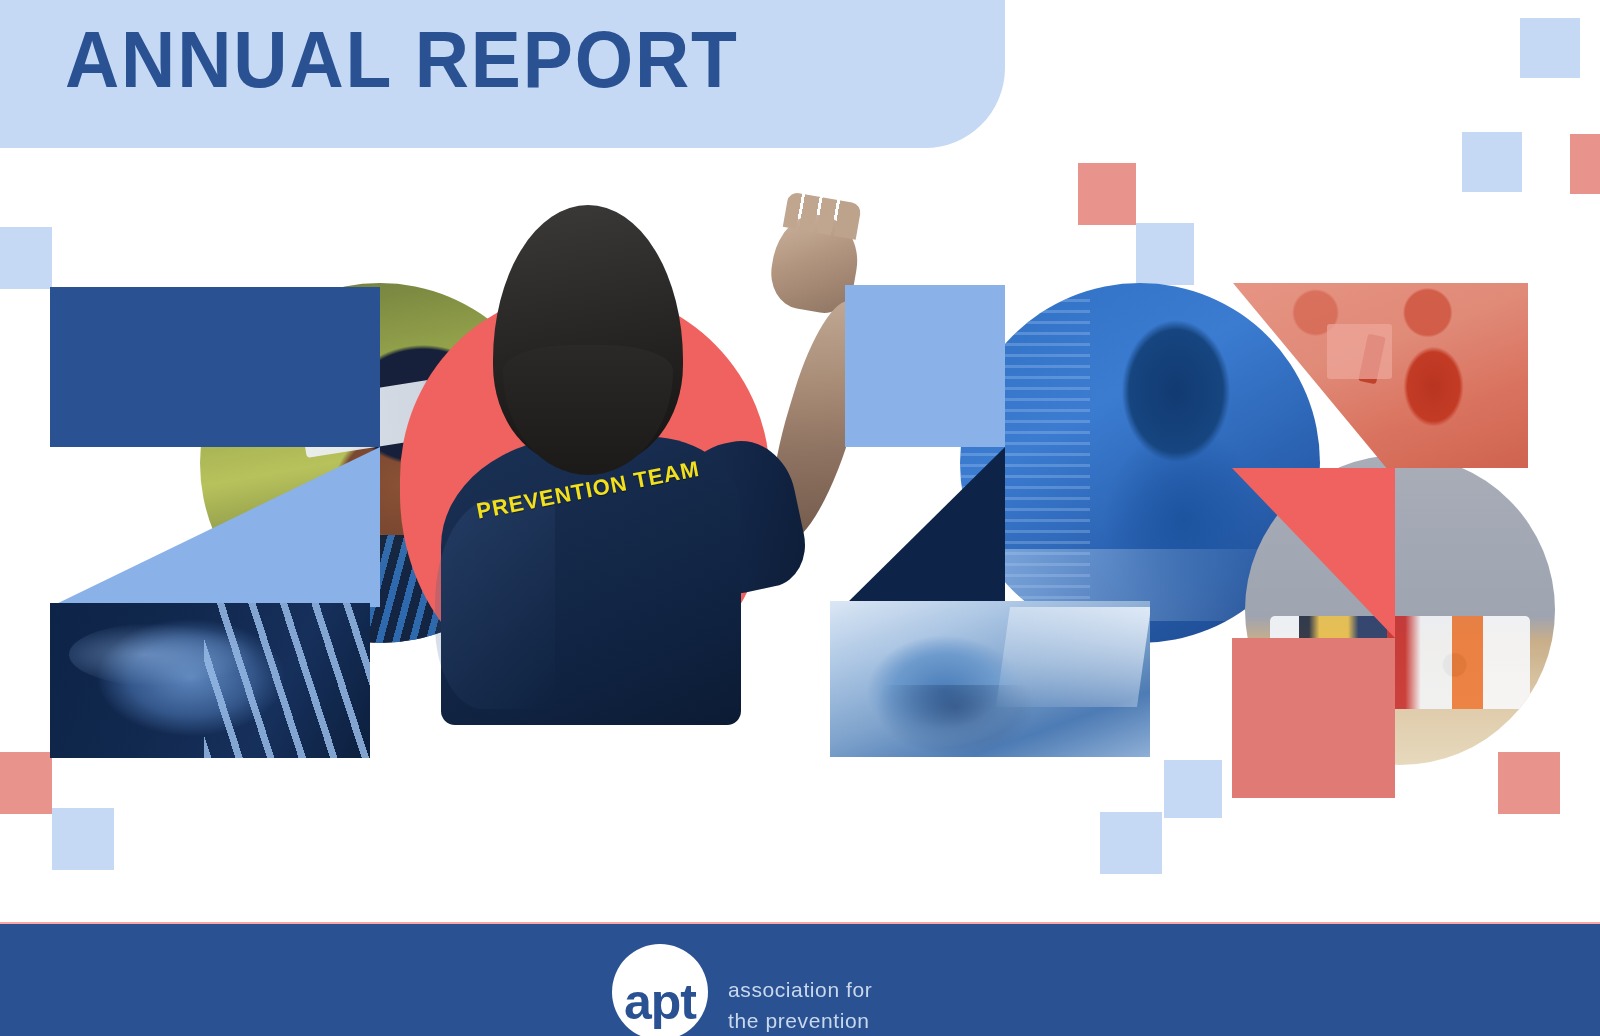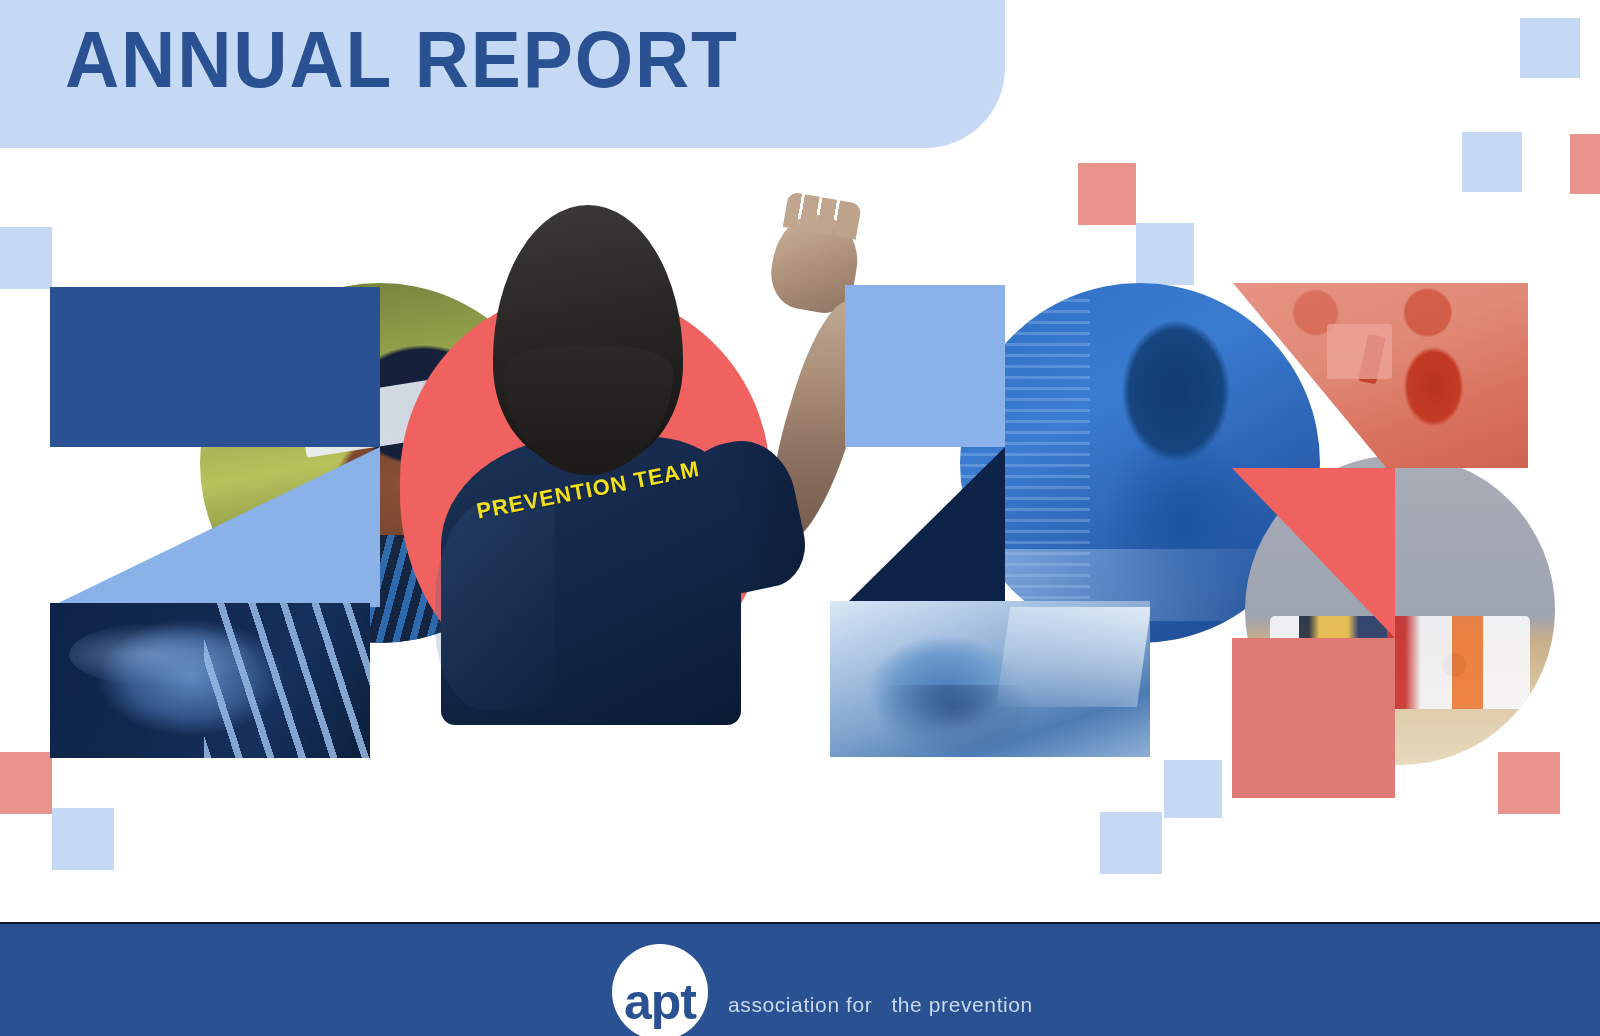--- a/index.html
+++ b/index.html
@@ -216,39 +216,39 @@
     font-family:"Liberation Sans", sans-serif;
     transform:rotate(-11deg); transform-origin:left center;
     white-space:nowrap;
     text-shadow:0 1px 1px rgba(0,0,0,.45);
   }
 
   
   .footer {
     position:absolute; left:0; top:922px; width:1600px; height:114px;
     background:#2a5293;
-    border-top:2px solid #0f172a;
+    border-top:2px solid #fca5a5;
   }
   .logo-wrap {
     position:absolute; left:612px; top:20px;
     display:flex; align-items:center; gap:20px;
   }
   .logo-circle {
     width:96px; height:96px; border-radius:50%;
     background:#ffffff;
     display:flex; align-items:center; justify-content:center;
   }
   .logo-mark {
     font-size:50px; font-weight:bold; color:#2a5293;
     letter-spacing:-1px; line-height:1;
     font-family:"Liberation Sans", sans-serif;
     margin-top:20px;
   }
   .logo-lines {
-    display:flex; flex-direction:row; gap:19px;
+    display:flex; flex-direction:column; gap:7px;
     margin-top:26px;
   }
   .logo-lines span {
     color:#c9d8ec; font-size:21px; letter-spacing:.6px;
     font-family:"Liberation Sans", sans-serif;
   }
 </style>
 </head>
 <body>
 

